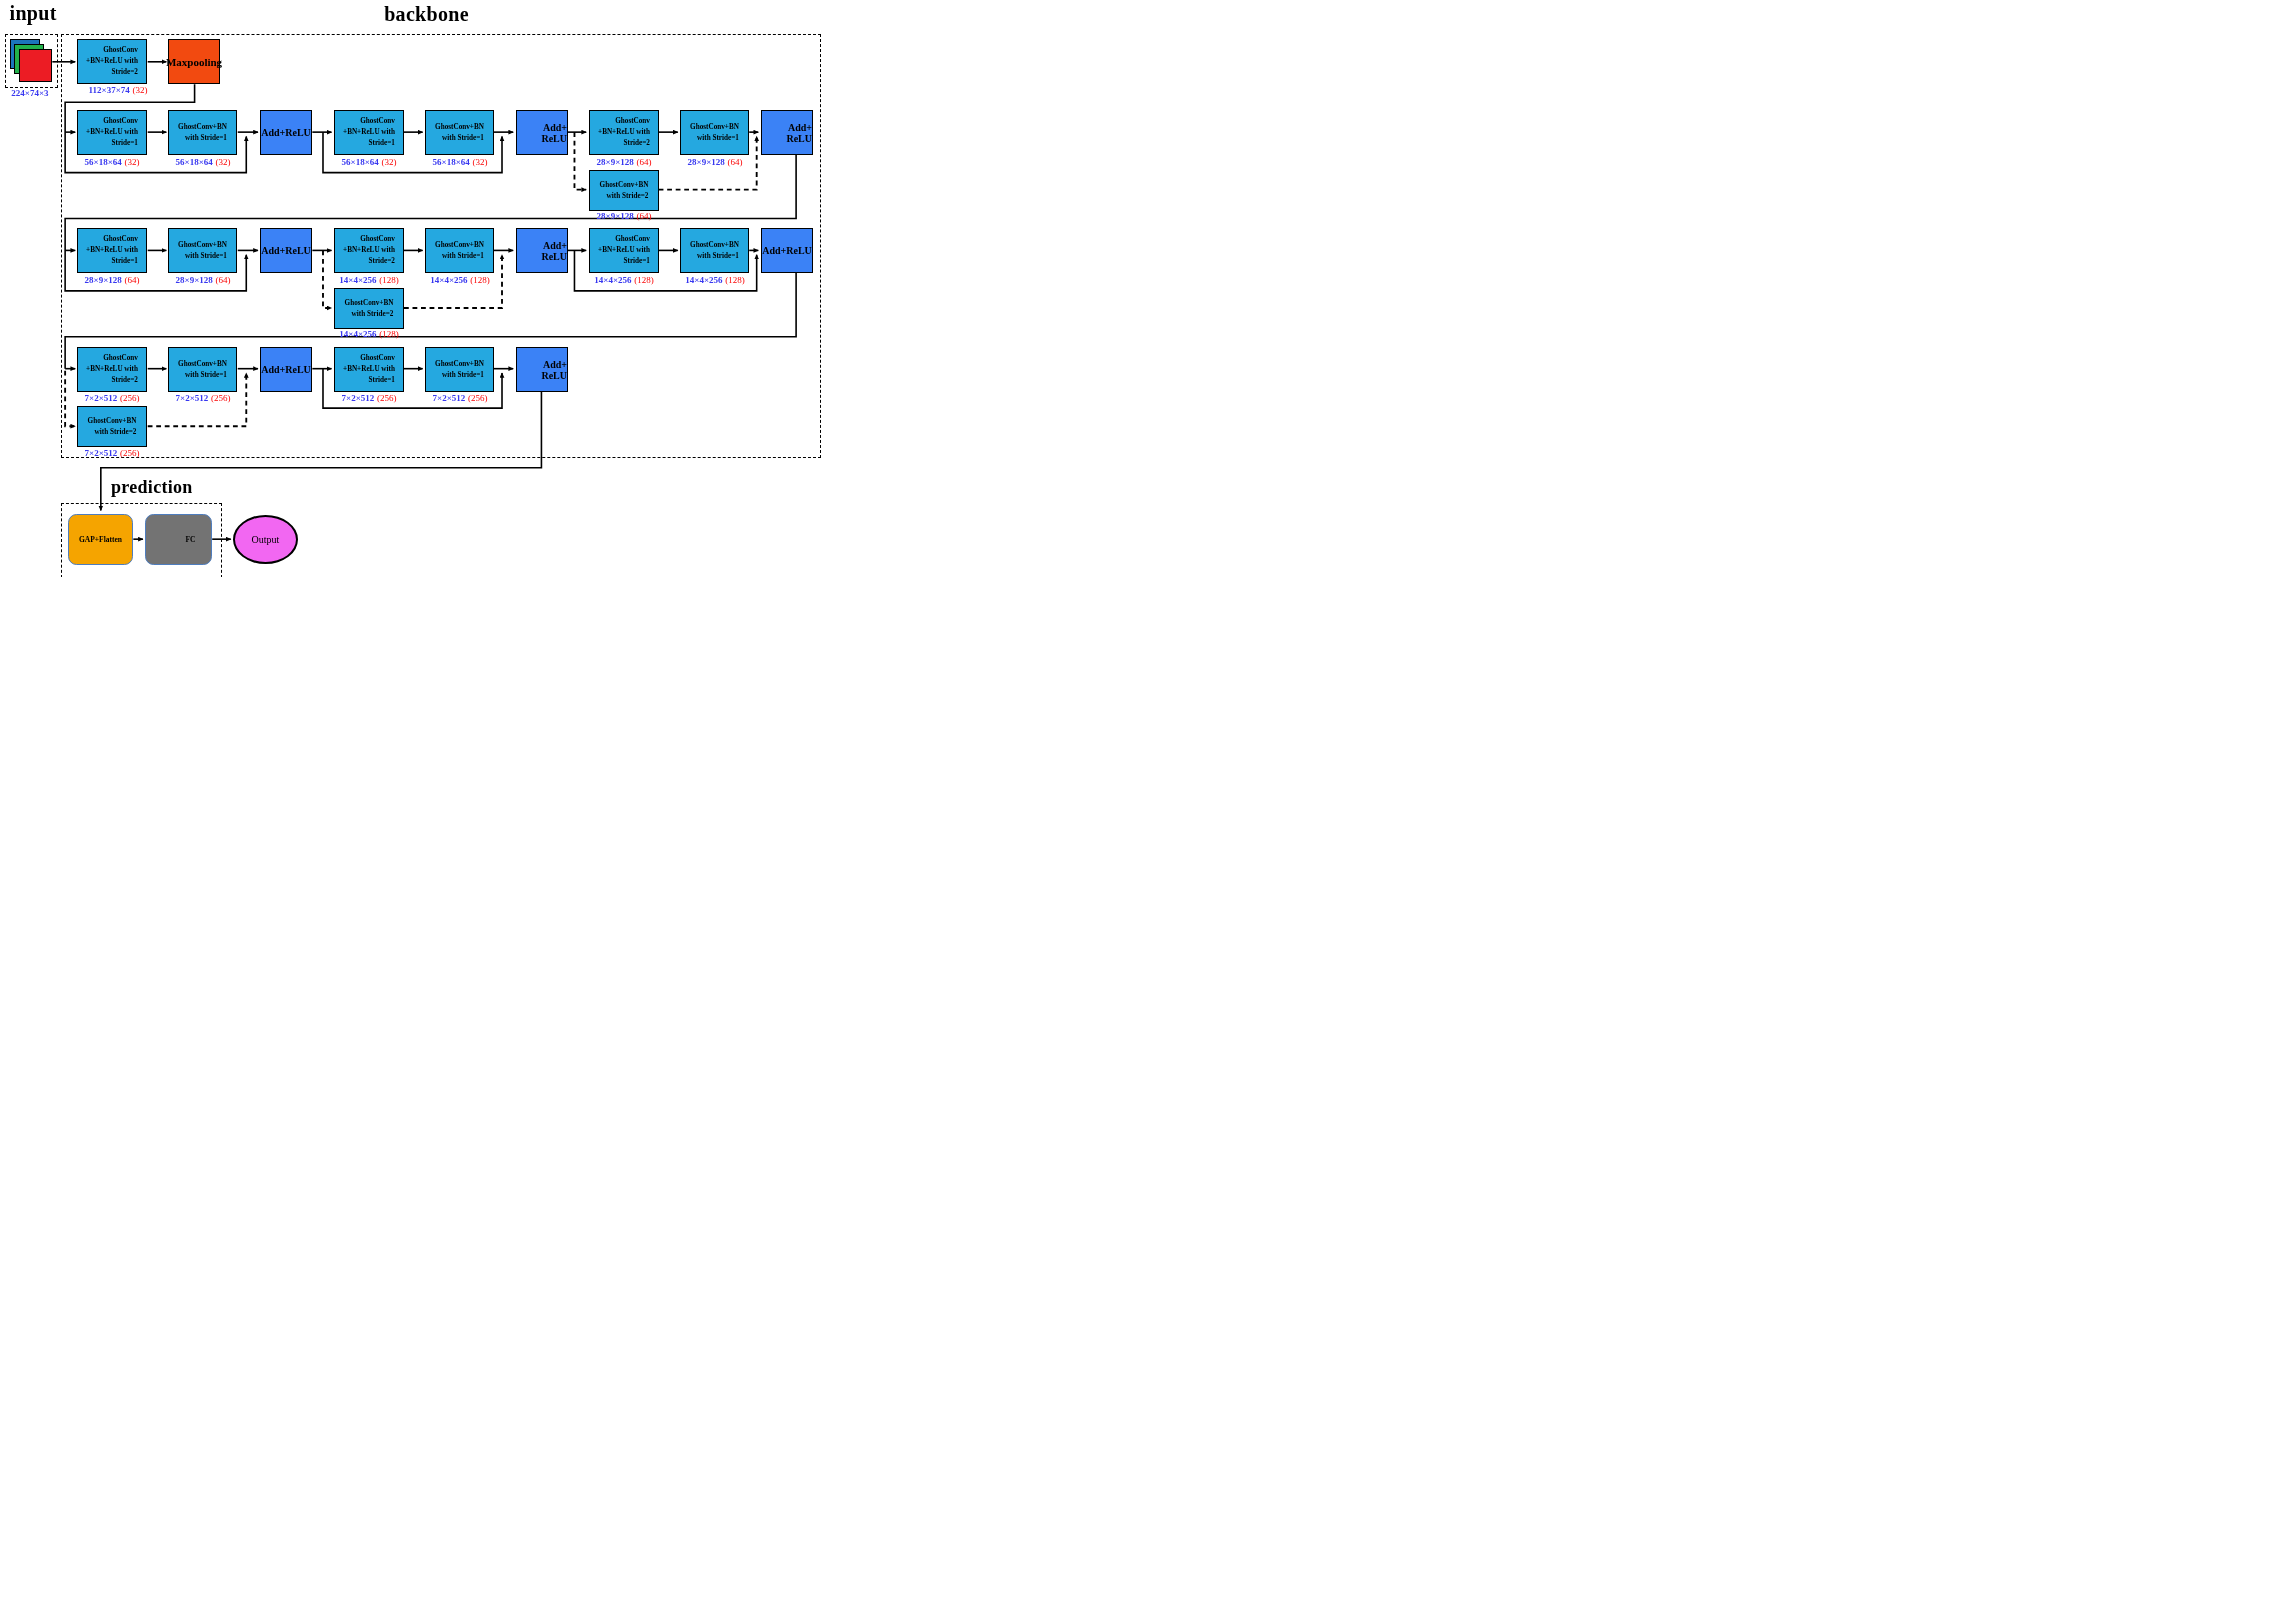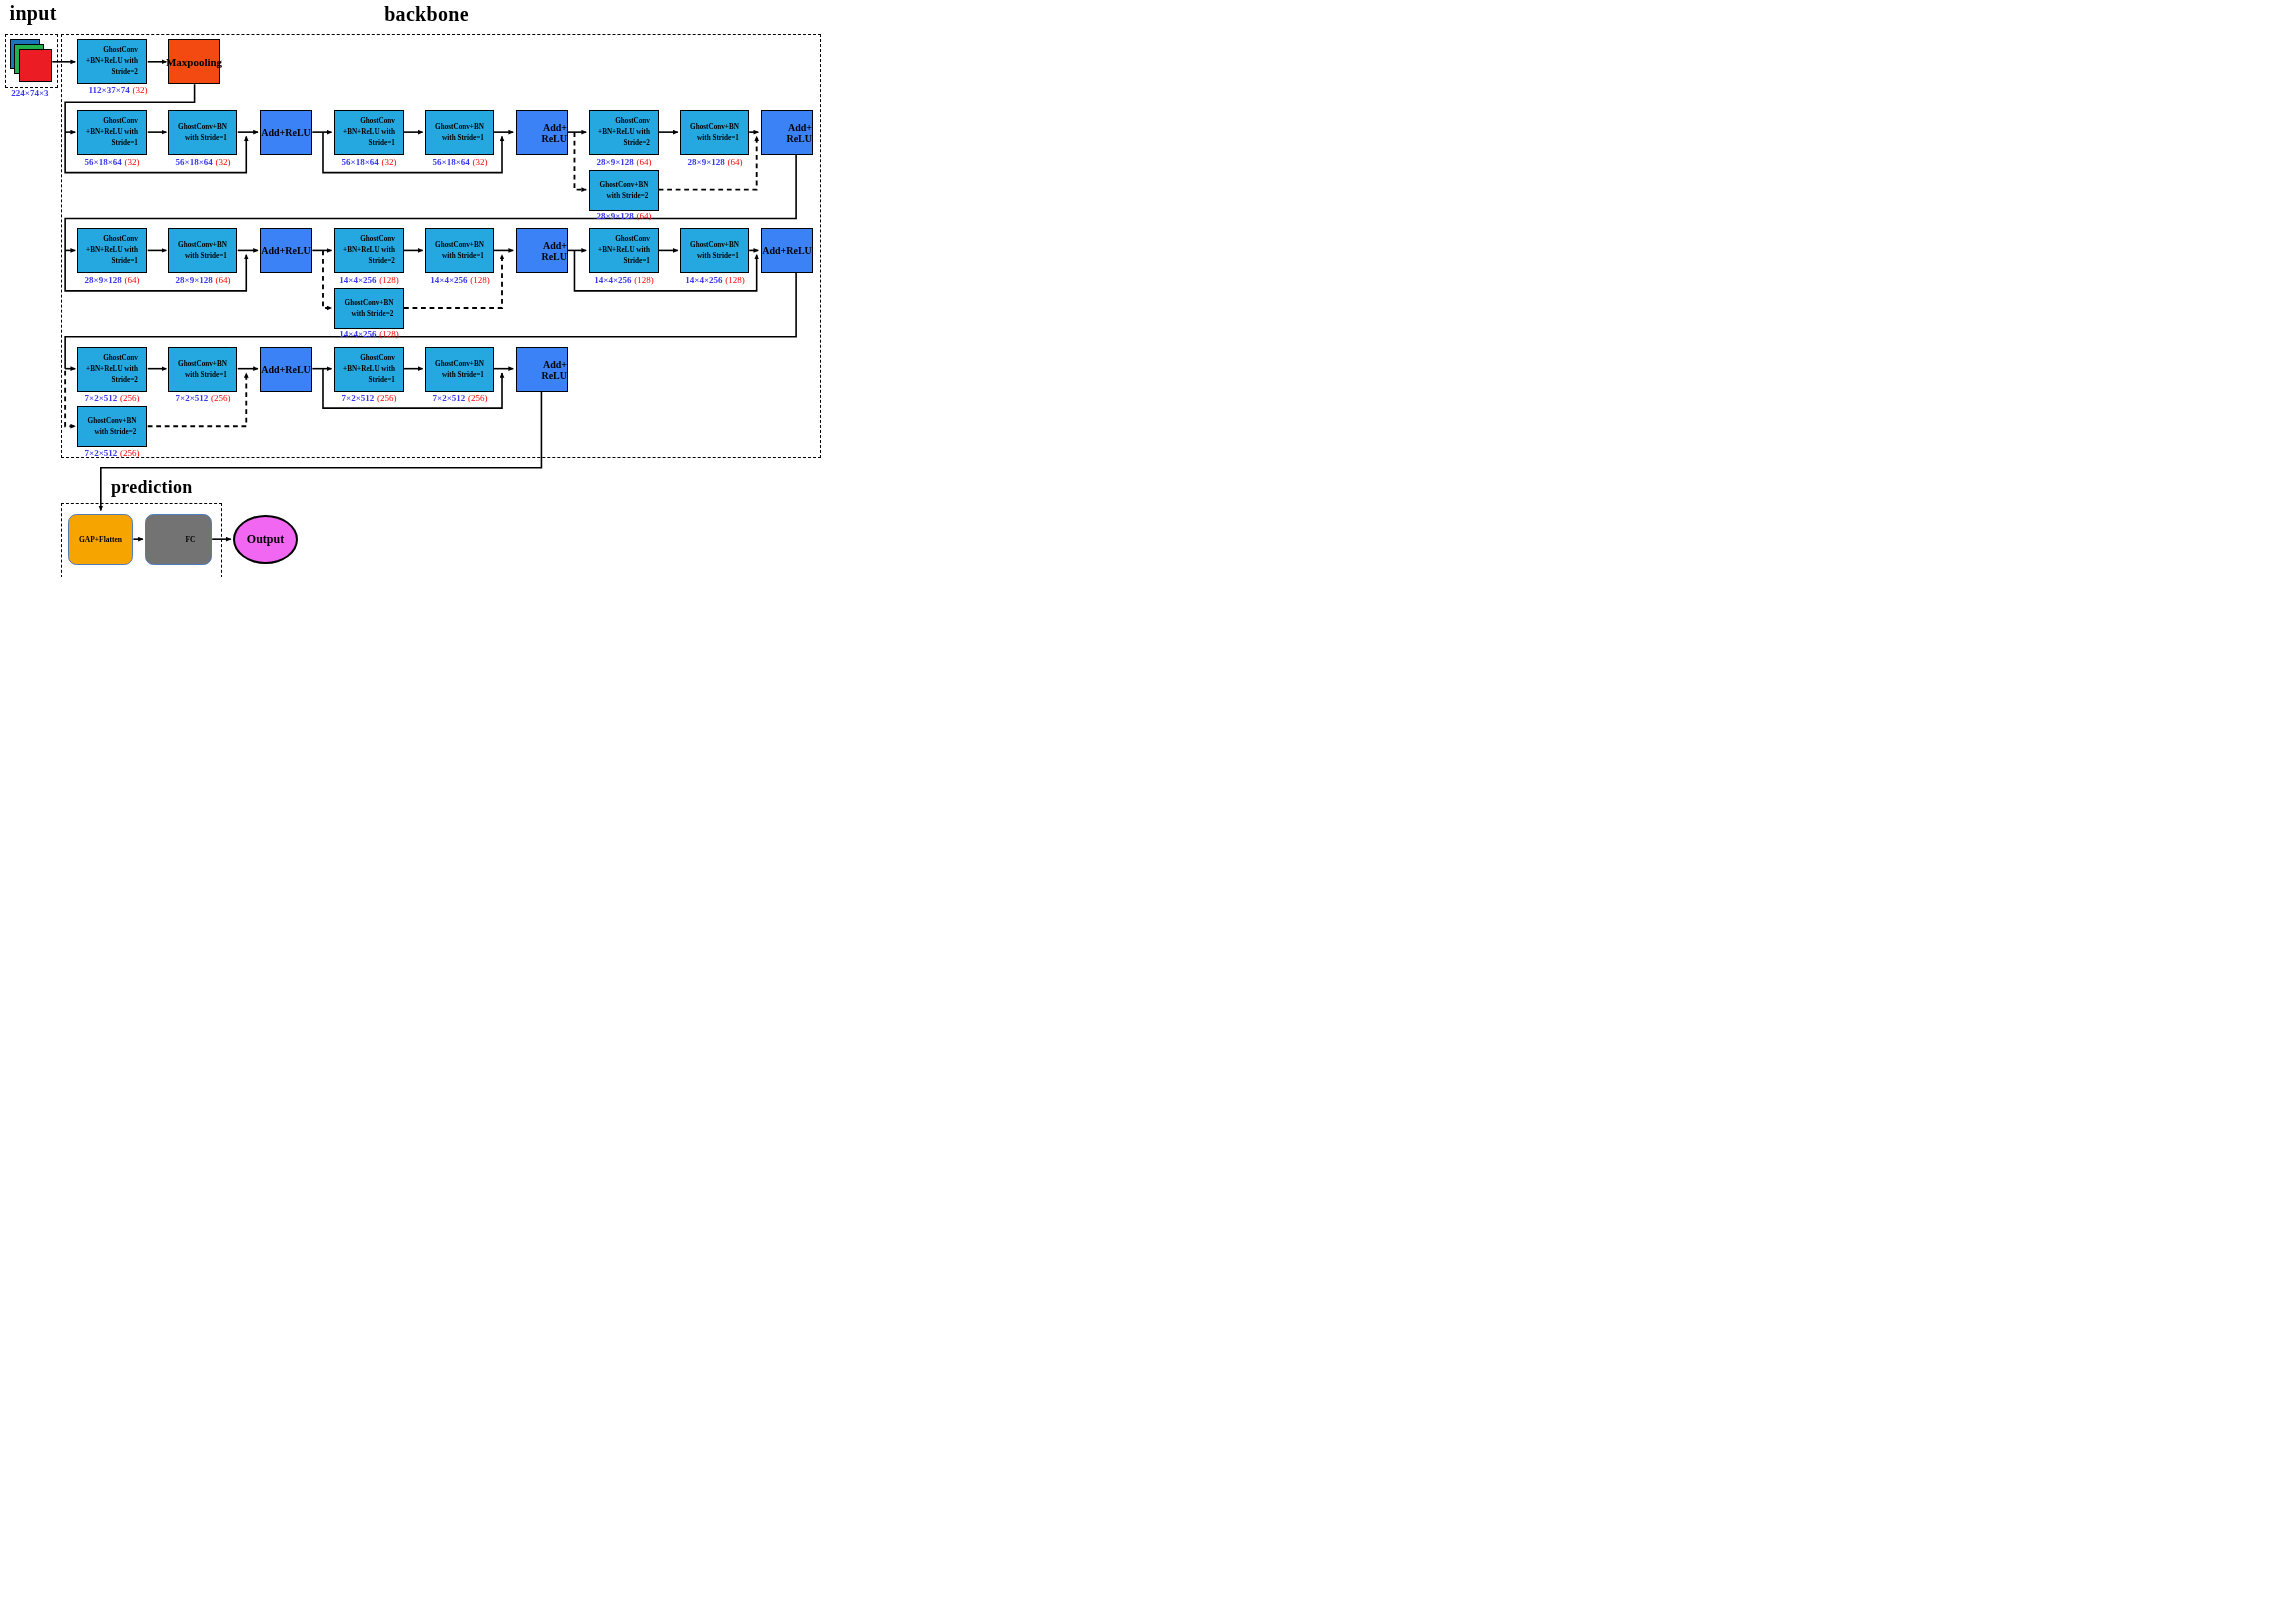--- a/index.html
+++ b/index.html
@@ -21,22 +21,22 @@
   .green{background:#3b82f6;font-size:10px;font-family:Liberation Serif, serif;}
   .orange{background:#F24A10;font-size:11px;}
   .round{
     position:absolute;display:flex;align-items:center;justify-content:center;
     text-align:center;font-weight:700;color:#000;border:1.1px solid #4E7DBE;
     border-radius:8.5px;box-sizing:border-box;font-size:7.5px;
     font-family:"Liberation Serif",serif;
   }
   .ellipse{
     position:absolute;display:flex;align-items:center;justify-content:center;
-    text-align:center;font-weight:700;color:#000;border:2.1px solid #000;
-    border-radius:50%;box-sizing:border-box;background:#F267F2;font-size:12px;
+    text-align:center;font-weight:400;color:#000;border:2.1px solid #000;
+    border-radius:50%;box-sizing:border-box;background:#F267F2;font-size:10px;
     font-family:"Liberation Serif",serif;
   }
   .dims{
     position:absolute;width:101px;transform:translateX(-50%);
     text-align:center;font-size:9px;font-weight:400;white-space:nowrap;
     font-family:"Liberation Serif",serif;
   }
   .db{color:#3838F0;font-weight:bold;}
   .dr{color:#FA0505;margin-left:2.7px;}
   .sq{position:absolute;border:1.3px solid #000;box-sizing:border-box;}

